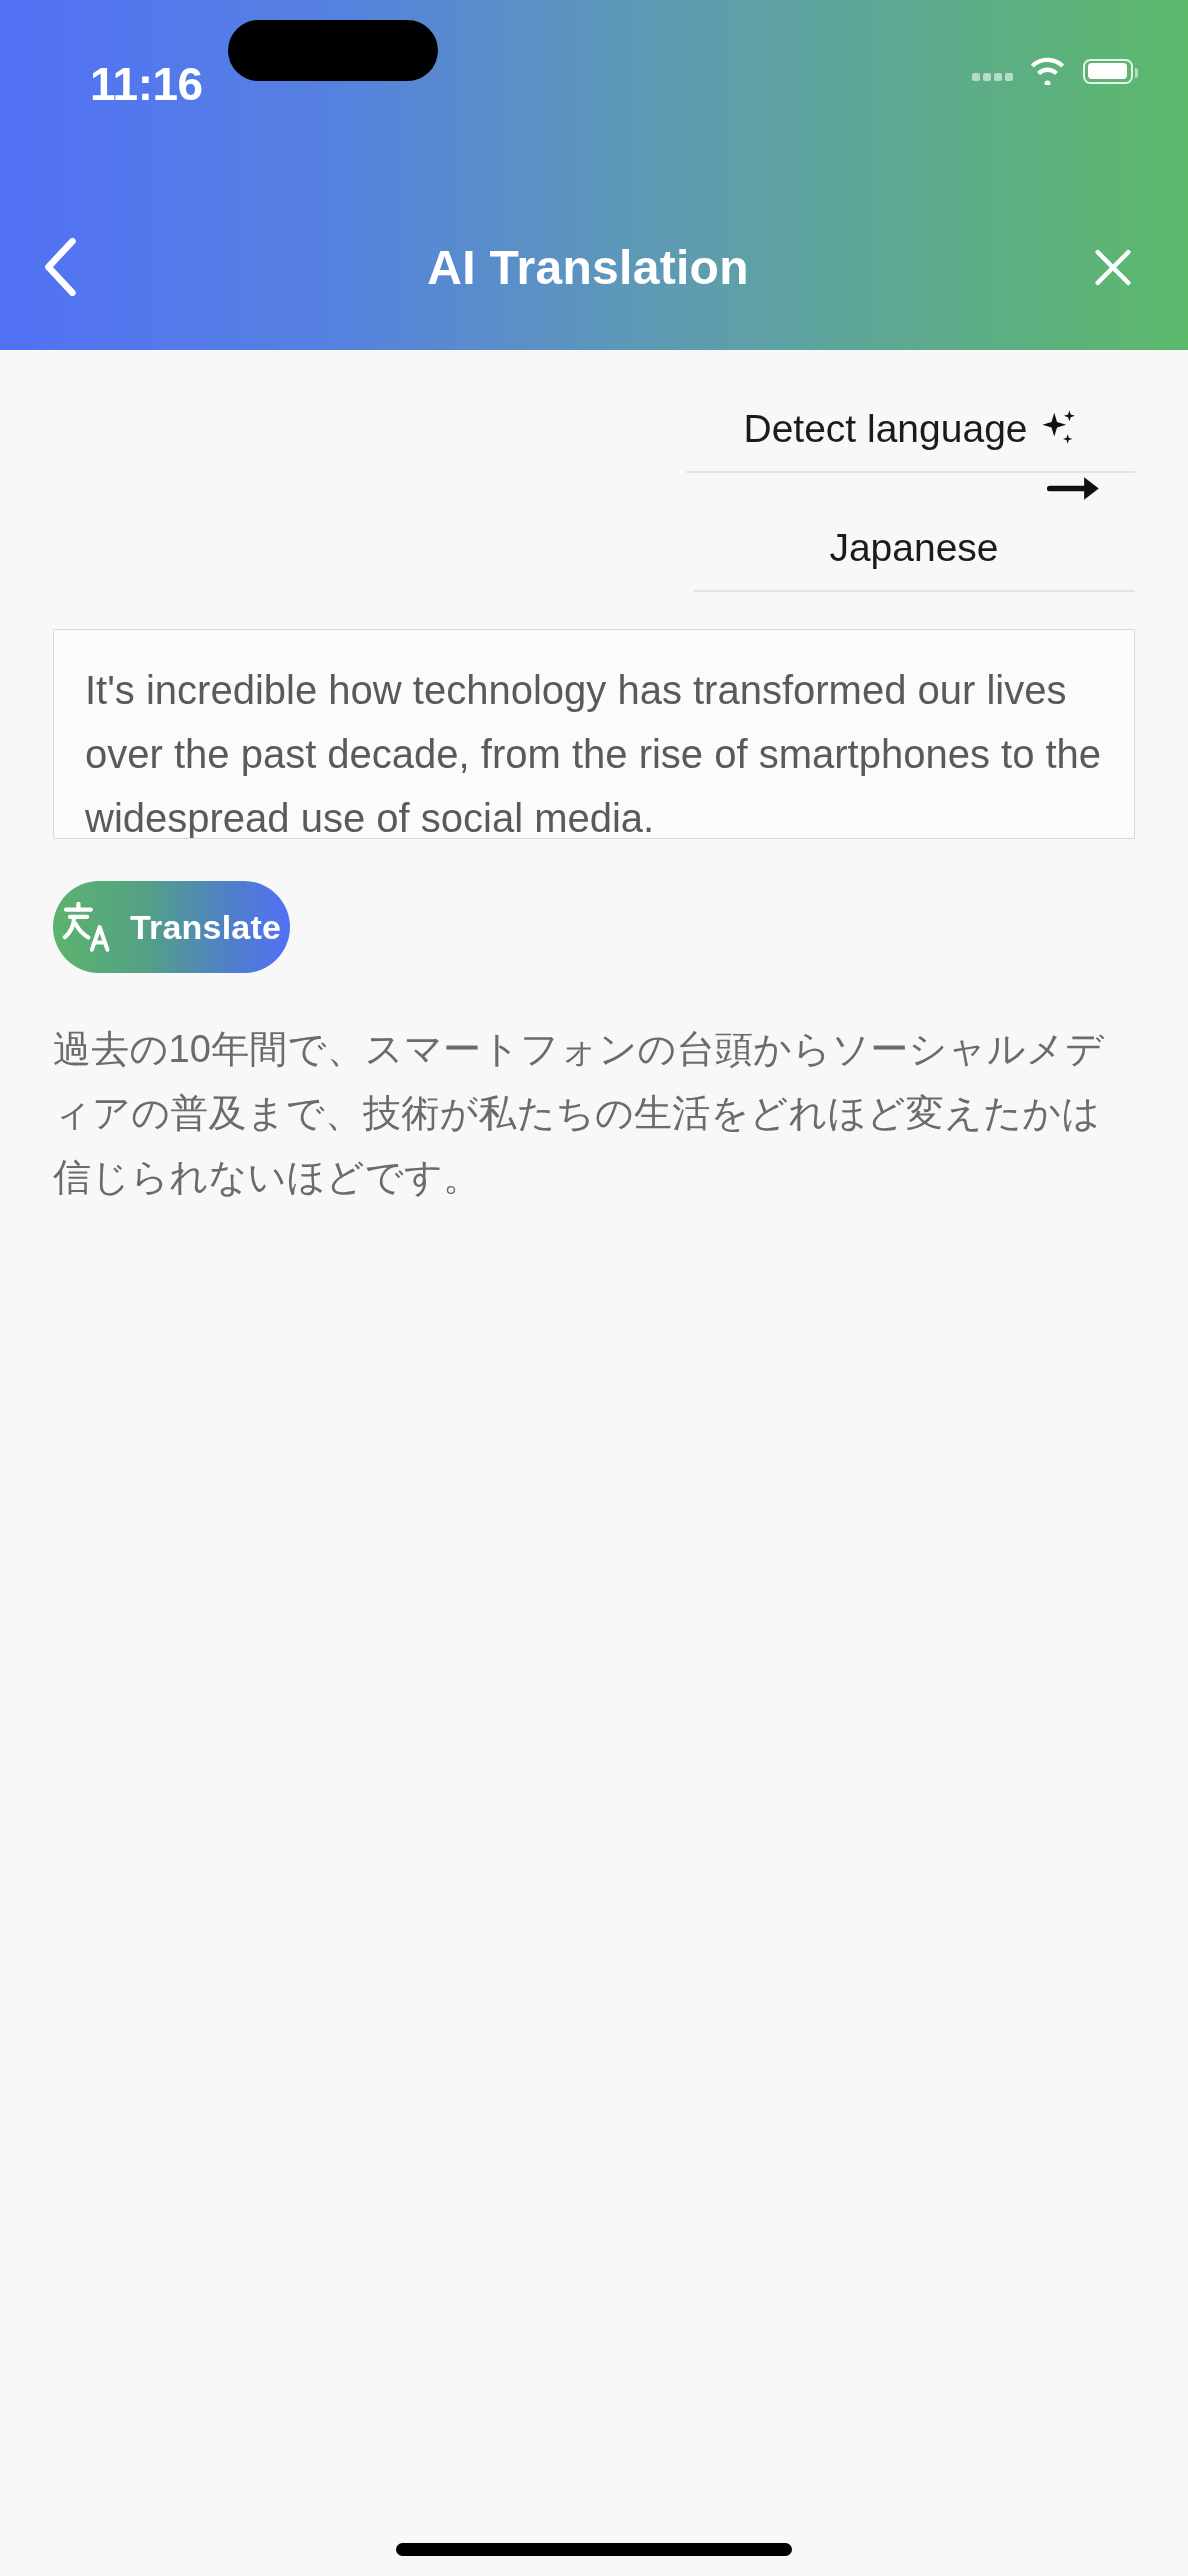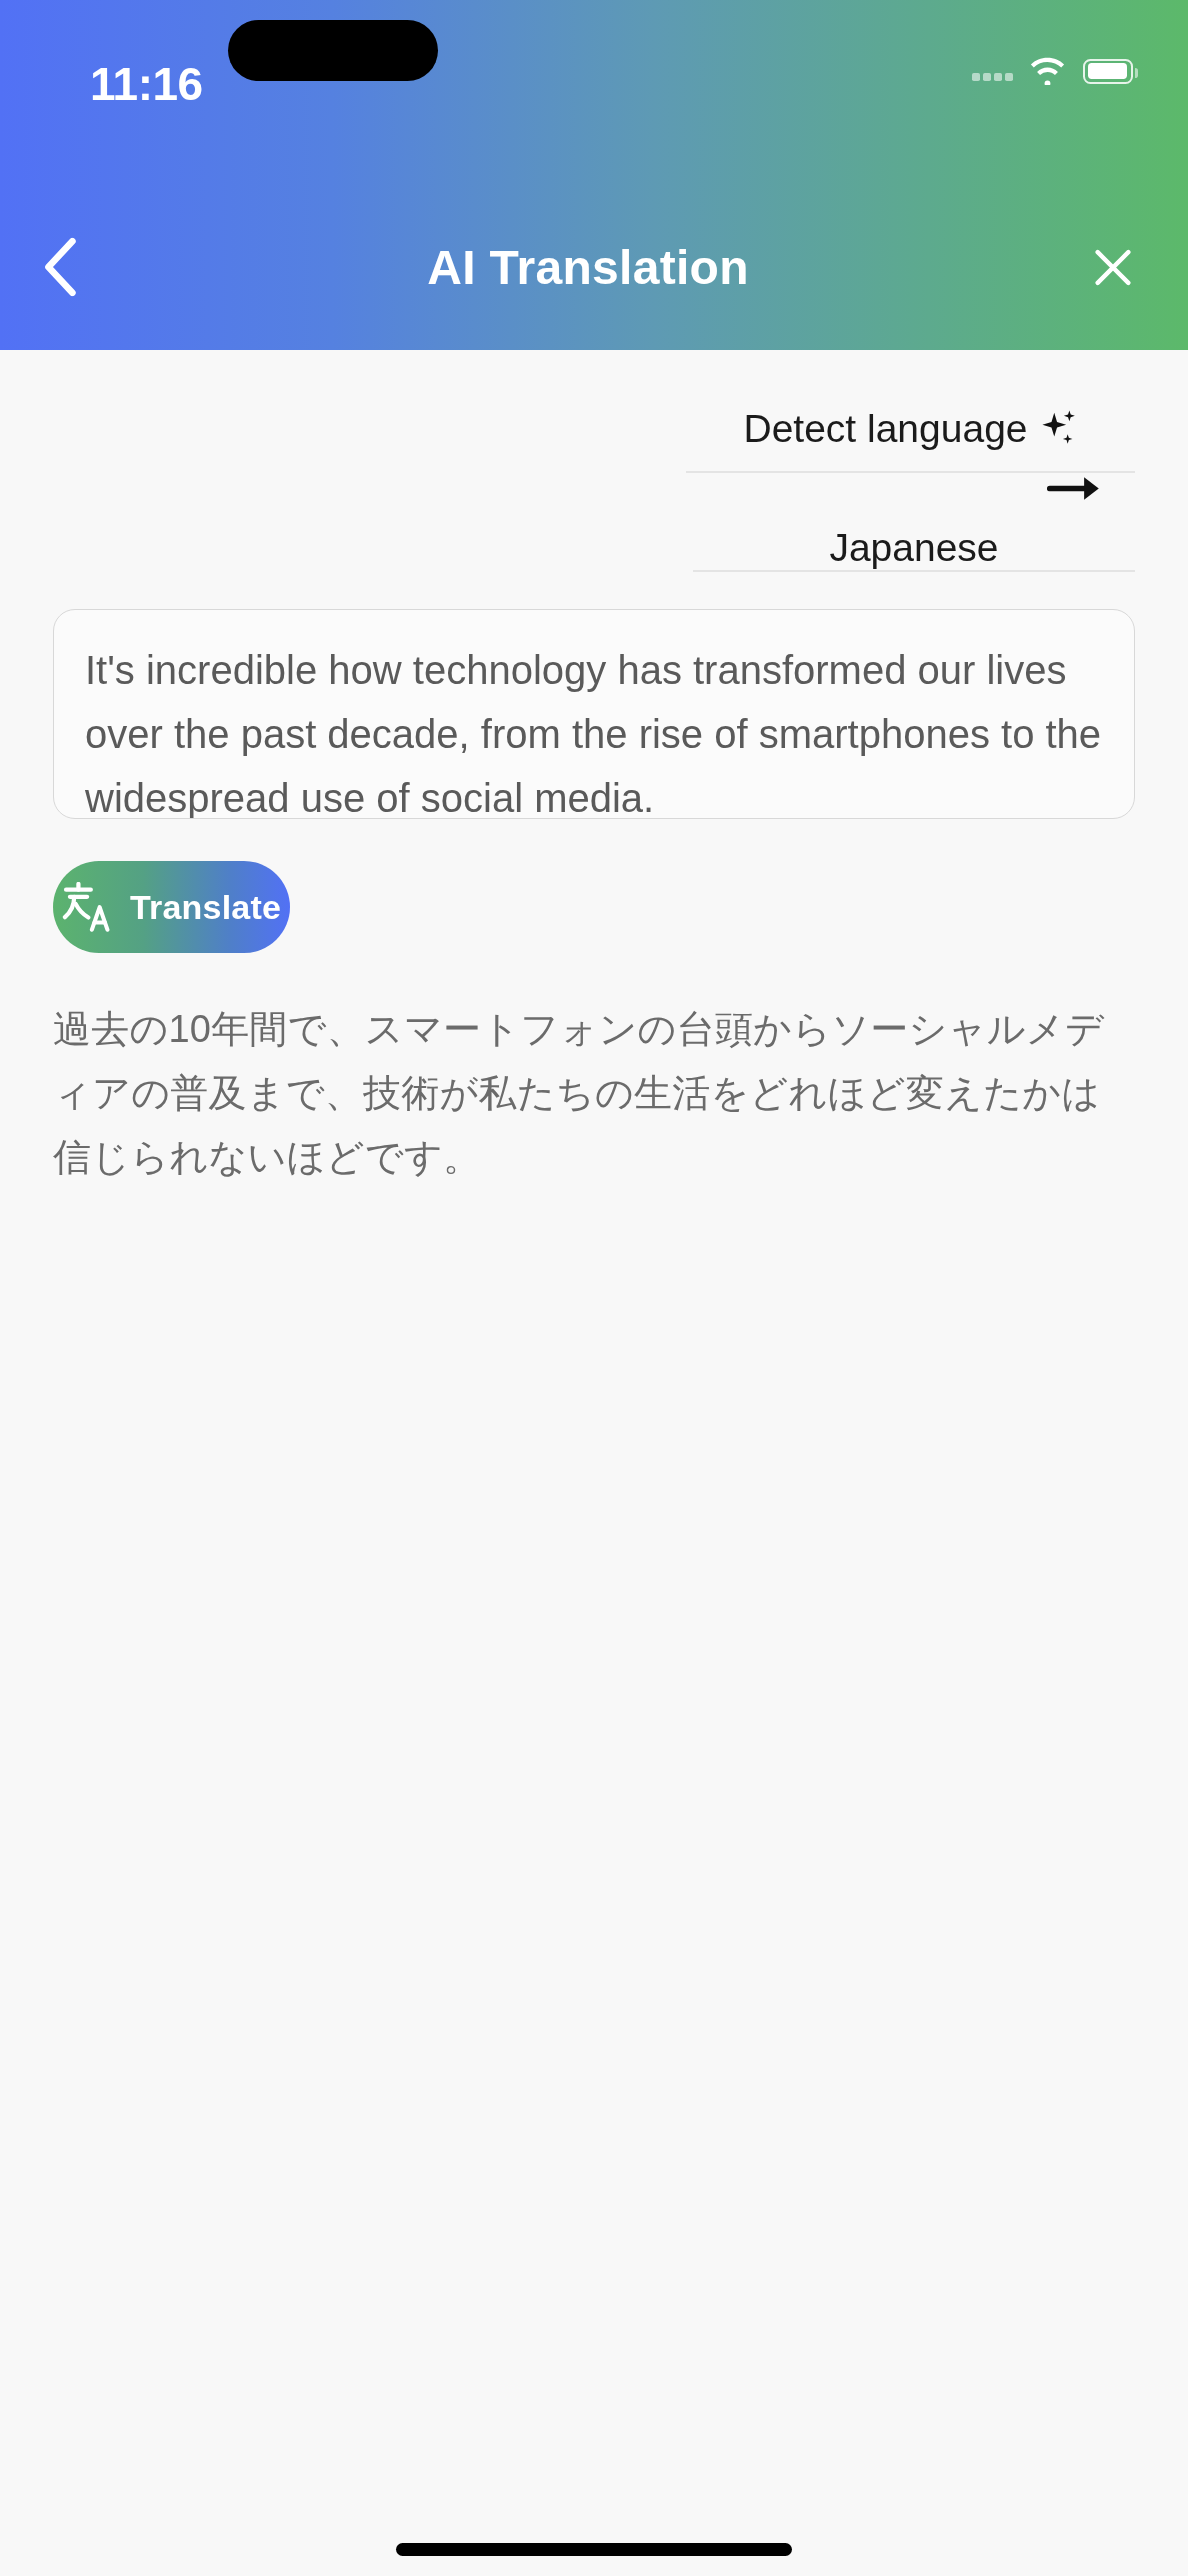--- a/index.html
+++ b/index.html
@@ -141,37 +141,38 @@
   }
   .sparkle-icon { width:37px; height:41px; display:block; flex:none; }
   .arrow-wrap {
     width:120px;
     display:flex; align-items:center; justify-content:center;
     padding-bottom:22px;
   }
   .arrow-icon { width:57px; height:31px; display:block; }
   .lang-target {
     width:442px;
+    padding-bottom:20px;
     border-bottom:2.8px solid #e4e4e4;
     display:flex; align-items:center; justify-content:center;
     cursor:pointer;
   }
   .lang-target .label {
     font-size:39px;
     color:#1b1b1b;
     font-weight:400;
   }
 
   
   .source-box {
     margin-top:37px;
     width:100%;
     height:210px;
     border:1.8px solid #d8d8d8;
-    border-radius:22px;
+    border-radius:2px;
     background:#fbfbfb;
     padding:28px 28px 0 31px;
     overflow:hidden;
     cursor:text;
   }
   .source-text {
     font-size:40px;
     line-height:64px;
     color:#5a5a5a;
     font-weight:400;

